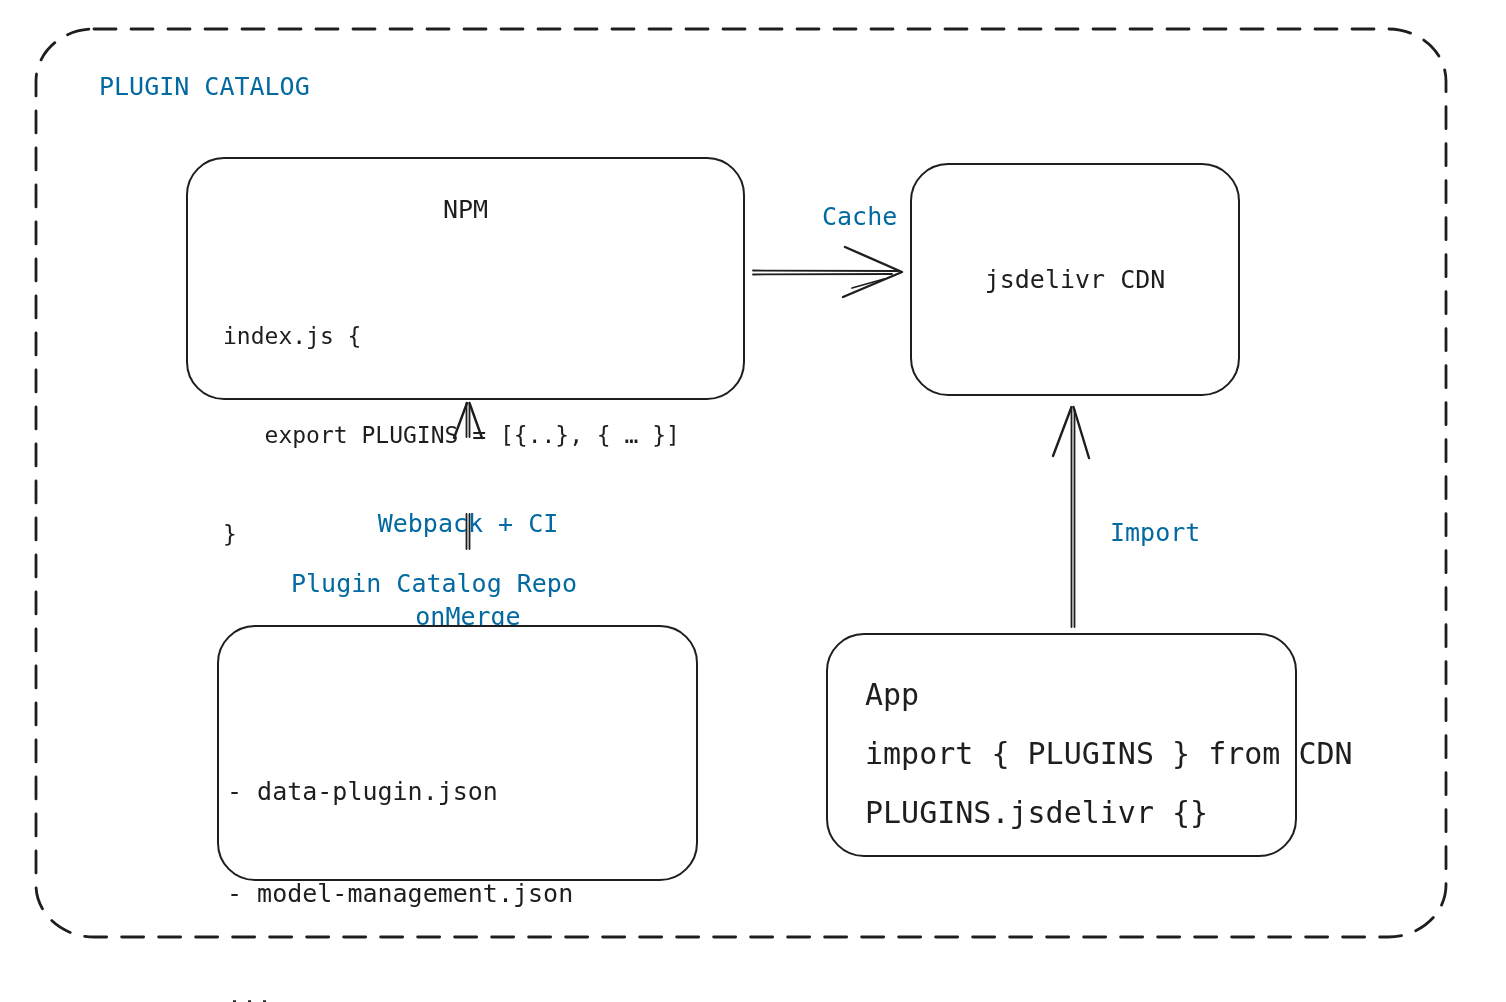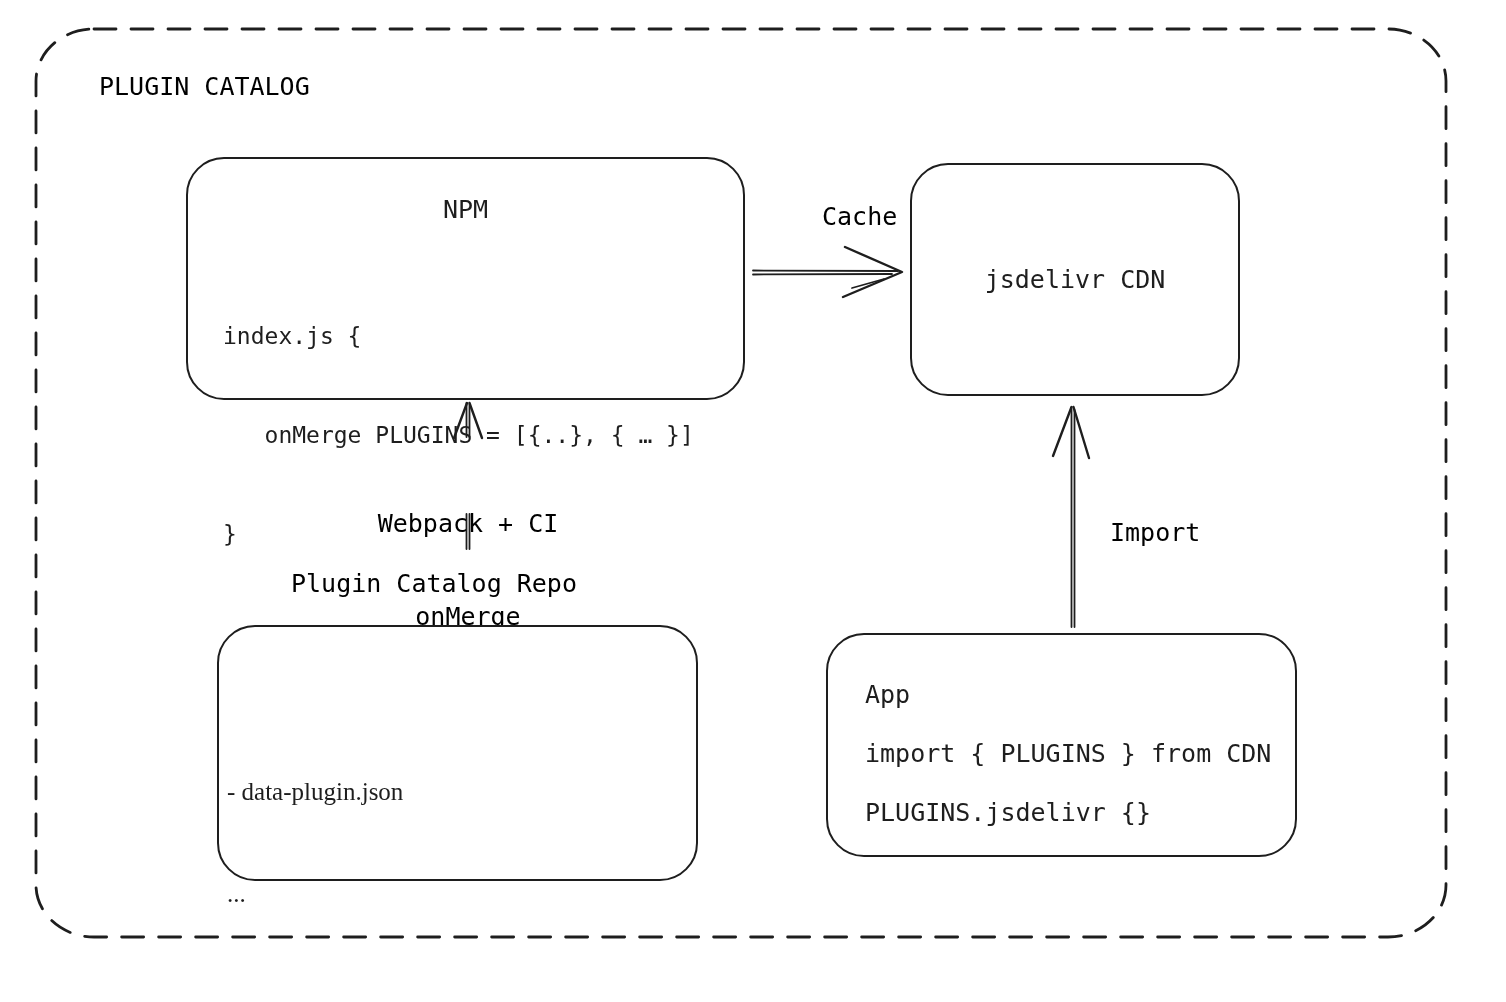--- a/index.html
+++ b/index.html
@@ -40,21 +40,21 @@
     border: 2.2px solid #1e1e1e;
     border-radius: 38px;
     background: #ffffff;
     box-sizing: border-box;
   }
   .txt {
     position: absolute;
     font-size: 25px;
     line-height: 32px;
     white-space: pre;
-    color: #000000;
+    color: #0369a1;
   }
   .node-inner-title {
     position: absolute;
     left: 0;
     right: 0;
     text-align: center;
     font-size: 25px;
     line-height: 30px;
     white-space: pre;
   }
@@ -64,21 +64,21 @@
     line-height: 33px;
     white-space: pre;
   }
   .file-list {
     position: absolute;
     font-size: 25px;
     line-height: 34px;
     white-space: pre;
   }
   .app-lines div {
-    font-size: 25px;
+    font-size: 30px;
     line-height: 30px;
     margin-bottom: 29px;
     white-space: pre;
   }
   .cdn-label-wrap {
     position: absolute;
     inset: 0;
     display: flex;
     align-items: center;
     justify-content: center;
@@ -121,41 +121,42 @@
       <path class="head" d="M1089 458 L1073.5 407"></path>
     </g>
   </svg>
 
   <div class="txt" style="left:99px; top:71px;">PLUGIN CATALOG</div>
 
   <div class="node" style="left:186px; top:157px; width:559px; height:243px;">
     <div class="node-inner-title" style="top:36px;">NPM</div>
     <div class="code-block" style="left:35px; top:95px;">
       <div>index.js {</div>
-      <div>   onMerge PLUGINS = [{..}, { … }]</div>
+      <div>   export PLUGINS = [{..}, { … }]</div>
       <div>}</div>
     </div>
   </div>
 
   <div class="node" style="left:910px; top:163px; width:330px; height:233px;">
     <div class="cdn-label-wrap">jsdelivr CDN</div>
   </div>
 
   <div class="txt" style="left:822px; top:201px;">Cache</div>
 
   <div class="txt edge-label-center" style="left:318px; top:446px; width:300px; line-height:31px;">
     <div>Webpack + CI</div>
     <div>onMerge</div>
   </div>
 
   <div class="txt" style="left:291px; top:568px;">Plugin Catalog Repo</div>
 
-  <div class="node" style="left:217px; top:625px; width:481px; height:256px;font-family:Liberation Serif, serif;">
+  <div class="node" style="left:217px; top:625px; width:481px; height:256px;">
     <div class="file-list" style="left:8px; top:80px;">
       <div>- data-plugin.json</div>
+      <div>- model-management.json</div>
       <div>...</div>
     </div>
   </div>
 
   <div class="node" style="left:826px; top:633px; width:471px; height:224px;">
     <div class="app-lines" style="position:absolute; left:37px; top:45px;">
       <div>App</div>
       <div>import { PLUGINS } from CDN</div>
       <div>PLUGINS.jsdelivr {}</div>
     </div>

